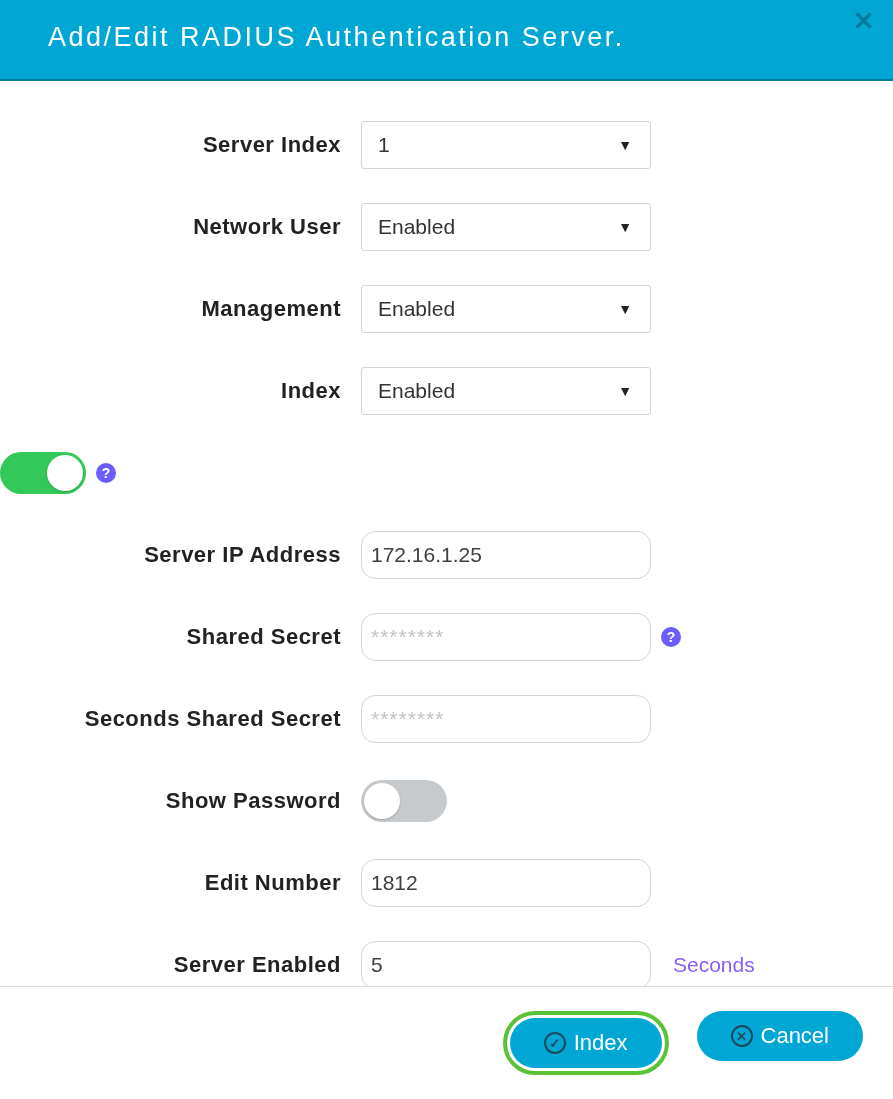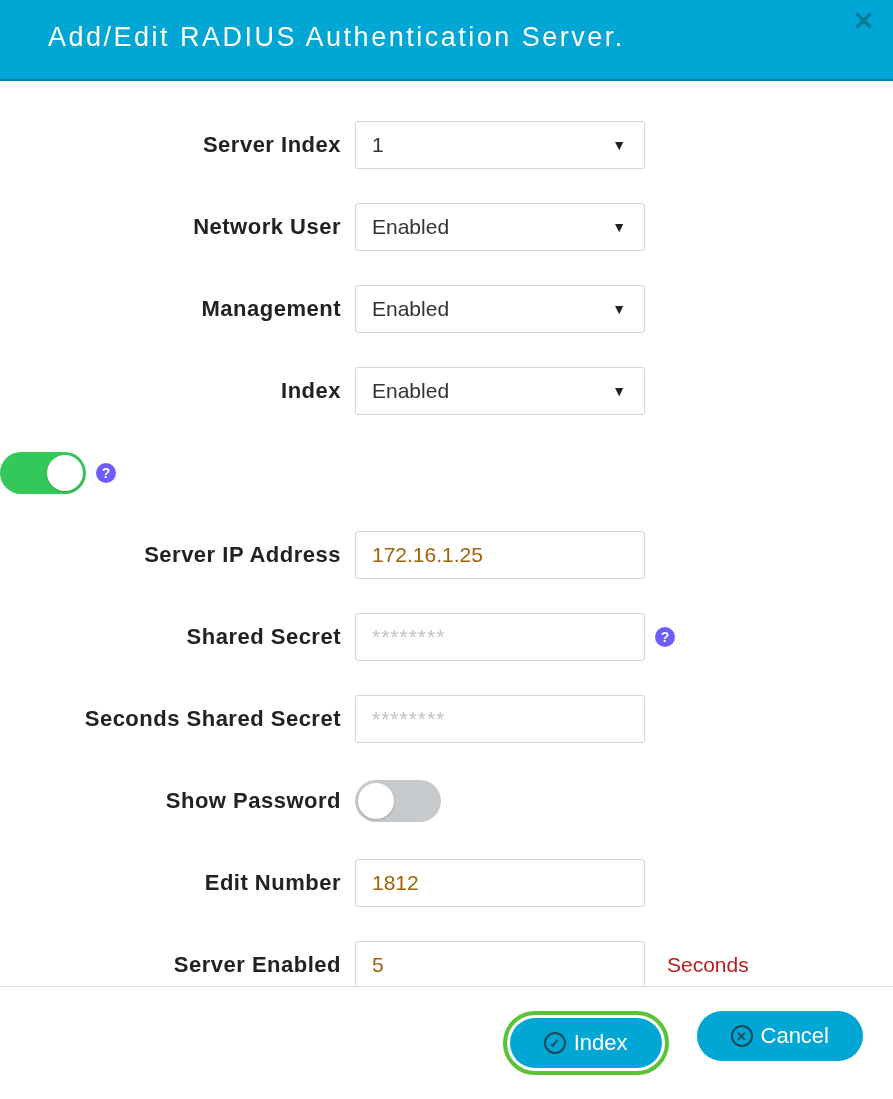--- a/index.html
+++ b/index.html
@@ -31,20 +31,21 @@
     font-weight: bold;
   }
   .form-area {
     padding: 40px 0 30px 0;
   }
   .row {
     display: flex;
     align-items: center;
     margin-bottom: 34px;
     min-height: 48px;
+    gap: 6px;
   }
   .label {
     width: 355px;
     text-align: right;
     padding-right: 14px;
     font-weight: 700;
     font-size: 22px;
     color: #222;
     letter-spacing: 0.5px;
   }
@@ -72,24 +73,24 @@
     right: 18px;
     top: 50%;
     transform: translateY(-50%);
     font-size: 14px;
     color: #222;
   }
   .text-input {
     width: 290px;
     height: 48px;
     border: 1px solid #d2d4d6;
-    border-radius: 3px;
-    padding: 0 16px;
+    border-radius: 14px;
+    padding: 0 9px;
     font-size: 21px;
-    color: #a16207;
+    color: #404040;
     outline: none;
   }
   .text-input::placeholder { color:#bfc3c7; letter-spacing:1px; }
   .toggle {
     width: 86px;
     height: 42px;
     border-radius: 21px;
     position: relative;
     cursor: pointer;
   }
@@ -114,21 +115,21 @@
     color: #fff;
     font-size: 14px;
     font-weight: 700;
     display: inline-flex;
     align-items: center;
     justify-content: center;
     cursor: pointer;
   }
   .suffix-text {
     font-size: 21px;
-    color: #b91c1c;
+    color: #8b5cf6;
     margin-left: 12px;
   }
   .footer {
     border-top: 1px solid #d9dcde;
     padding: 24px 30px;
     display: flex;
     justify-content: flex-end;
     gap: 28px;
     position: absolute;
     bottom: 0;

